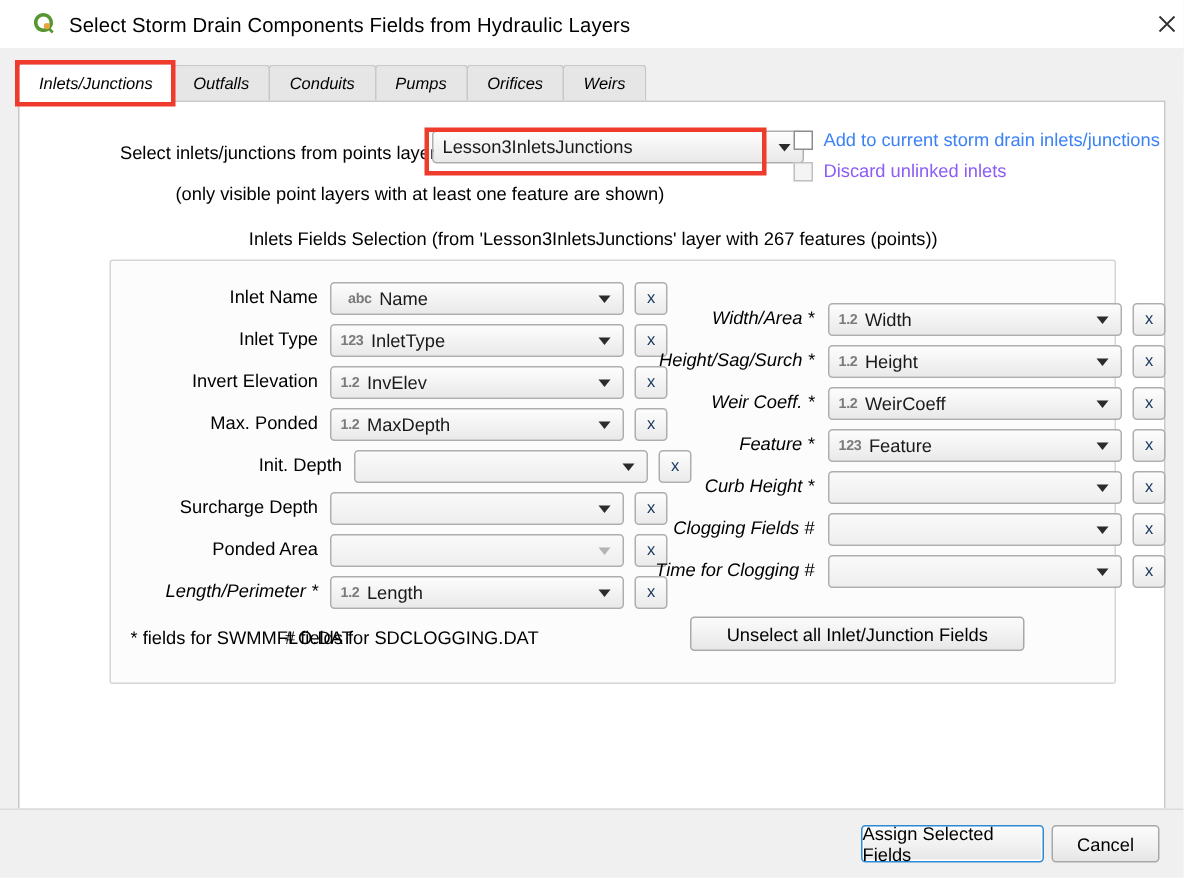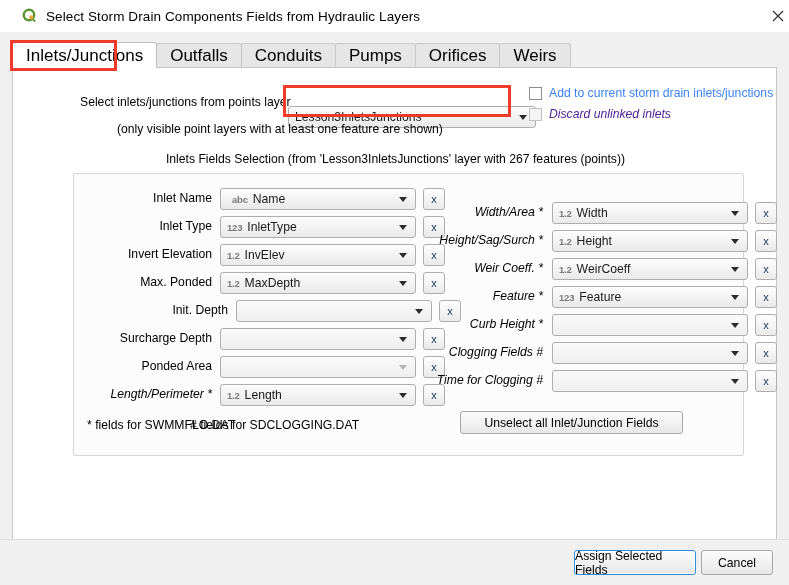--- a/index.html
+++ b/index.html
@@ -61,29 +61,30 @@
     position: absolute;
     left: 12px; top: 11px;
     display: flex;
     align-items: flex-end;
     height: 25px;
   }
   .tab {
     height: 24px;
     padding: 0 13px;
     display: flex; align-items: center;
-    font-size: 17px;
+    font-size: 11px;
     color: #000;
     background: #e6e6e6;
     border: 1px solid #c8c8c8;
     border-bottom: none;
     border-radius: 3px 3px 0 0;
     margin-right: -1px;
     white-space: nowrap;
     cursor: default;
+    font-style: italic;
   }
   .tab.active {
     background: #ffffff;
     height: 25px;
     border-color: #c0c0c0;
     z-index: 3;
     position: relative;
   }
   .tab-highlight {
     position: absolute;
@@ -108,21 +109,21 @@
   
   .top-label {
     position: absolute;
     left: 67px; top: 27px;
     font-size: 12.2px;
     color: #000;
     white-space: nowrap;
   }
   .layer-combo {
     position: absolute;
-    left: 275px; top: 38px;
+    left: 275px; top: 19px;
     width: 248px; height: 22px;
   }
   .combo-highlight {
     position: absolute;
     left: 270px; top: 17px;
     width: 228px; height: 32px;
     border: 3px solid #ef3b2c;
     box-sizing: border-box;
     pointer-events: none;
     z-index: 5;
@@ -145,21 +146,21 @@
   .chkbox {
     width: 13px; height: 13px;
     border: 1px solid #8d8d8d;
     background: #fff;
     box-sizing: border-box;
     margin-right: 7px;
     flex: 0 0 auto;
   }
   .chkbox.disabled { border-color: #c0c0c0; background: #f4f4f4; }
   .chk-label { font-size: 12.2px; color: #3b82f6; }
-  .chk-label.disabled { color: #4c1d95; font-style: italic; }
+  .chk-label.disabled { color: #8b5cf6; }
 
   
   .groupbox {
     position: absolute;
     left: 60px; top: 105px;
     width: 671px; height: 283px;
     border: 1px solid #d6d6d6;
     background: #fcfcfc;
     box-sizing: border-box;
     border-radius: 2px;

